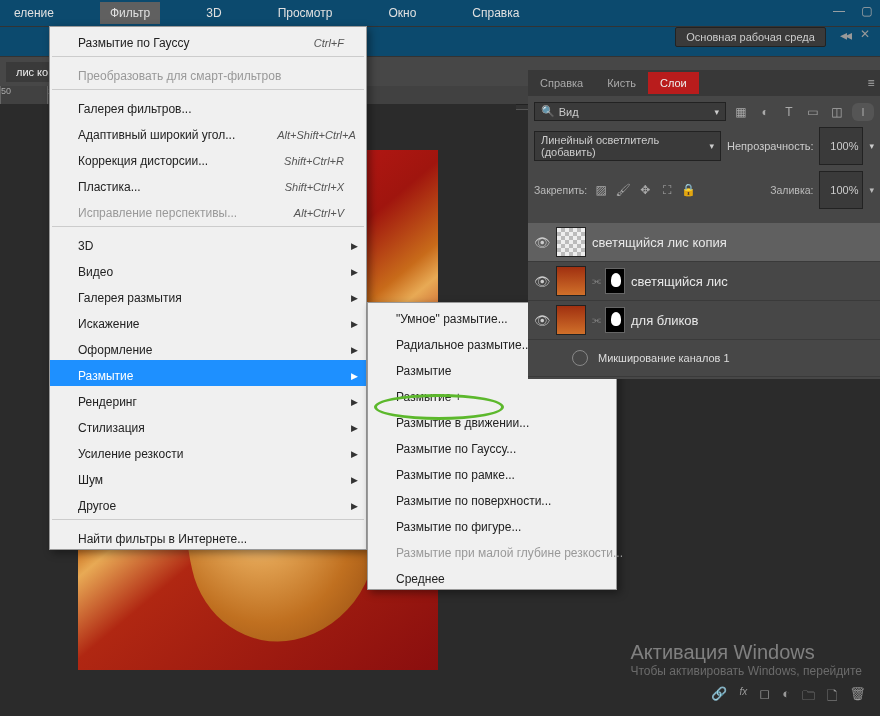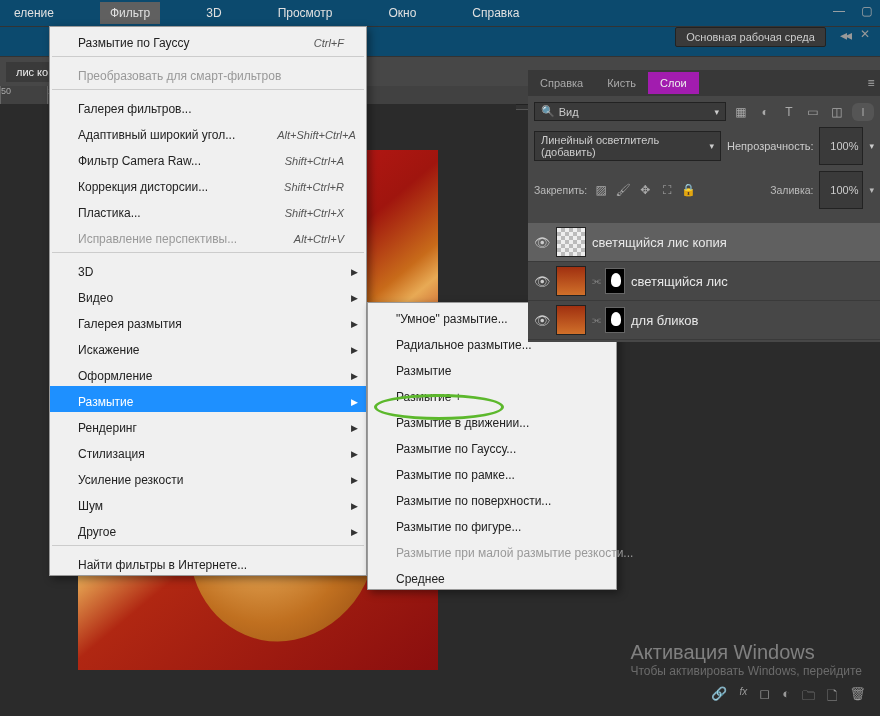--- a/index.html
+++ b/index.html
@@ -40,21 +40,21 @@
   
   #menu-filter { left: 49px; top: 26px; width: 318px; }
   #menu-blur { left: 367px; top: 302px; width: 250px; }
   
   .green-circle { position: absolute; left: 374px; top: 394px; width: 130px; height: 26px; border: 3px solid #5cb82c; border-radius: 50%; pointer-events: none; z-index: 100; }
 
   
   .panels { position: absolute; right: 0; top: 70px; width: 352px; }
   .panel-tabs { display: flex; background: #383838; height: 26px; align-items:center; }
   .panel-tab { padding: 5px 12px; font-size: 11px; color: #aaa; }
-  .panel-tab.active { background: #a21caf; color: #eee; }
+  .panel-tab.active { background: #b91c1c; color: #eee; }
   .panel-tabs .spacer { flex: 1; }
   .panel-body { background: #474747; padding: 6px; }
   .row { display: flex; align-items: center; gap: 6px; margin-bottom: 6px; font-size: 11px; color: #ccc; }
   .search-row select, .search-row .sel { flex: 1; }
   .sel { background: #3a3a3a; border: 1px solid #222; padding: 2px 6px; color: #ccc; font-size: 11px; display:flex; align-items:center; gap:4px; }
   .sel .dd { margin-left:auto; font-size:9px; }
   .mini-icon { width: 18px; height: 18px; display:flex; align-items:center; justify-content:center; color:#aaa; font-size: 12px; }
   .dark-input { background: #3a3a3a; border: 1px solid #222; padding: 12px 4px; color:#ccc; width: 44px; text-align:right; font-size:11px; }
   .label-r { margin-left: auto; }
   .lock-row { font-size: 10.5px; color: #bbb; }
@@ -137,24 +137,20 @@
   </div>
   <div class="dd-sep"></div>
   <div class="dd-item disabled">Преобразовать для смарт-фильтров</div>
   <div class="dd-sep"></div>
   <div class="dd-item">Галерея фильтров...</div>
   <div class="dd-item">
     <span>Адаптивный широкий угол...</span>
       <span class="shortcut">Alt+Shift+Ctrl+A</span>
   </div>
   <div class="dd-item">
-    <span>Фильтр Camera Raw...</span>
-      <span class="shortcut">Shift+Ctrl+A</span>
-  </div>
-  <div class="dd-item">
     <span>Коррекция дисторсии...</span>
       <span class="shortcut">Shift+Ctrl+R</span>
   </div>
   <div class="dd-item">
     <span>Пластика...</span>
       <span class="shortcut">Shift+Ctrl+X</span>
   </div>
   <div class="dd-item disabled">
     <span>Исправление перспективы...</span>
       <span class="shortcut">Alt+Ctrl+V</span>
@@ -211,21 +207,21 @@
 <div id="menu-blur" class="dropdown">
   <div class="dd-item">"Умное" размытие...</div>
   <div class="dd-item">Радиальное размытие...</div>
   <div class="dd-item">Размытие</div>
   <div class="dd-item">Размытие +</div>
   <div class="dd-item">Размытие в движении...</div>
   <div class="dd-item">Размытие по Гауссу...</div>
   <div class="dd-item">Размытие по рамке...</div>
   <div class="dd-item">Размытие по поверхности...</div>
   <div class="dd-item">Размытие по фигуре...</div>
-  <div class="dd-item disabled">Размытие при малой размытие резкости...</div>
+  <div class="dd-item disabled">Размытие при малой глубине резкости...</div>
   <div class="dd-item">Среднее</div>
 </div>
 
 <div class="green-circle"></div>
 
 <div class="panels">
   <div class="panel-tabs">
     <div class="panel-tab">Справка</div>
     <div class="panel-tab">Кисть</div>
     <div class="panel-tab active">Слои</div>
@@ -282,20 +278,24 @@
       <div class="mask"></div>
       <span class="layer-name">светящийся лис</span>
     </div>
     <div class="layer">
       <div class="eye">👁</div>
       <div class="thumb fox"></div>
       <span class="link-ic">⫘</span>
       <div class="mask"></div>
       <span class="layer-name">для бликов</span>
     </div>
+    <div class="adj-layer">
+      <div class="adj-ic"></div>
+      <span>Микширование каналов 1</span>
+    </div>
   </div>
 </div>
 
 <div class="watermark">
   <div class="t1">Активация Windows</div>
   <div class="t2">Чтобы активировать Windows, перейдите</div>
 </div>
 
 <div class="bottom-icons">
   <span>🔗</span>

